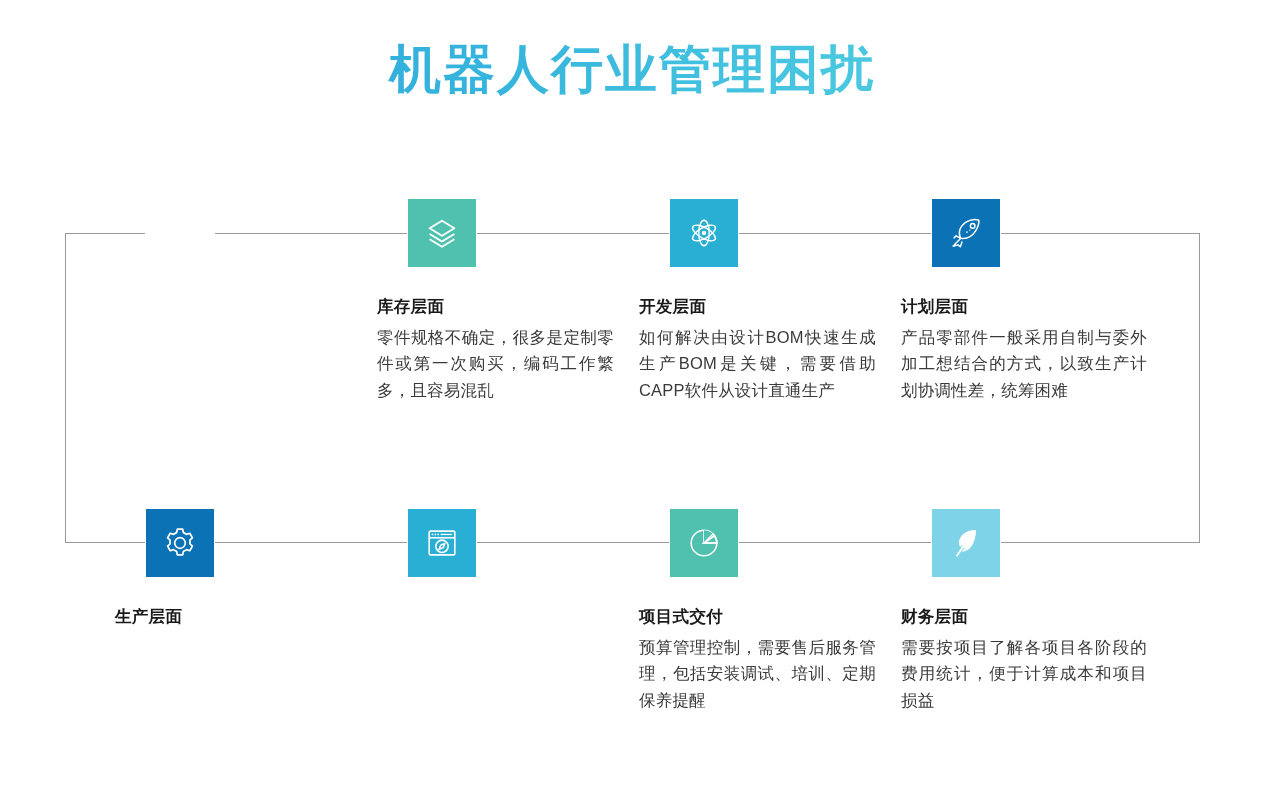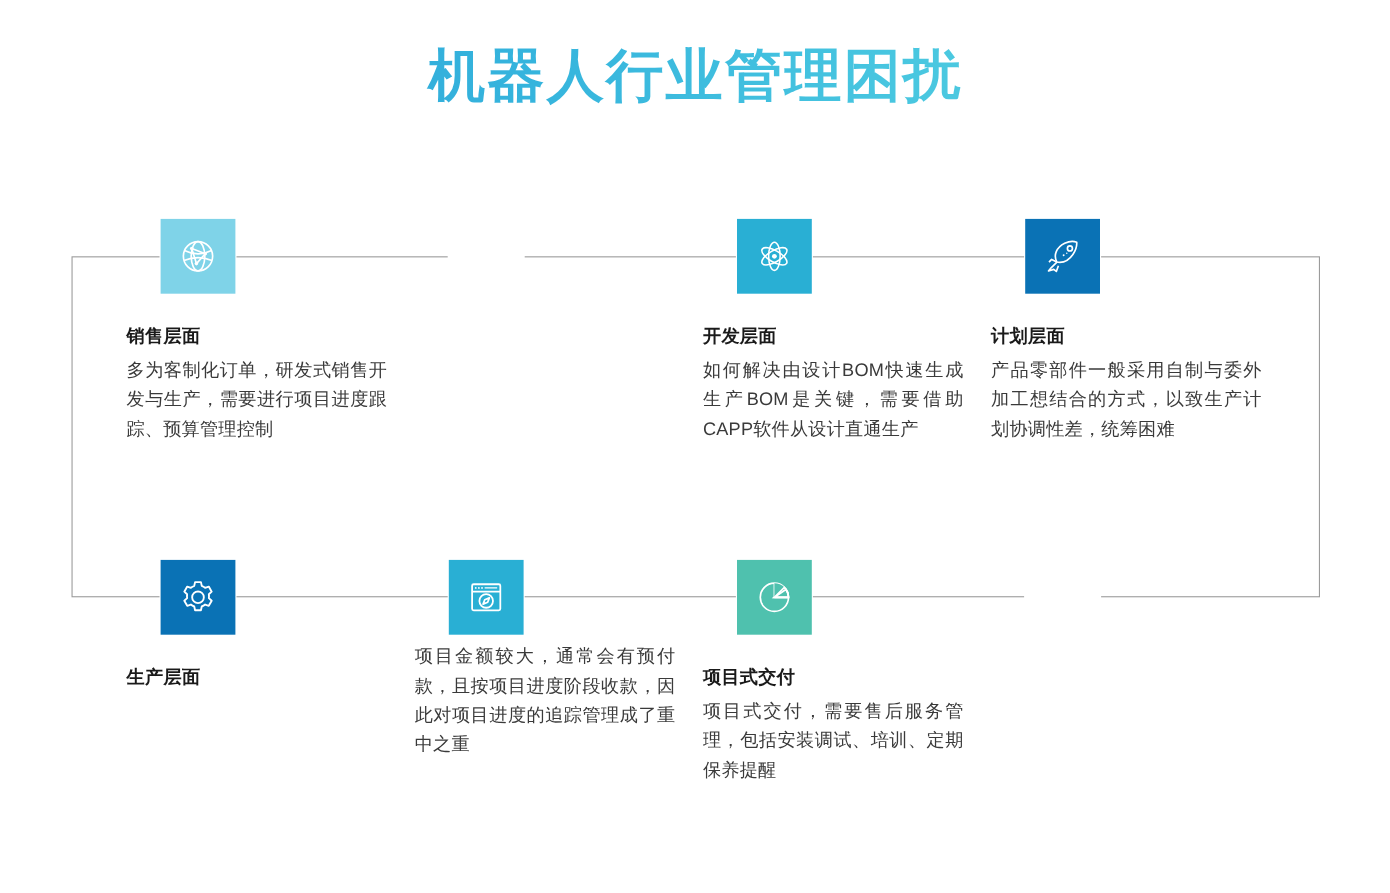--- a/index.html
+++ b/index.html
@@ -115,37 +115,32 @@
   <div class="frame-mask" style="left:407px;  top:224px; width:70px;  height:20px;"></div>
   <div class="frame-mask" style="left:669px;  top:224px; width:70px;  height:20px;"></div>
   <div class="frame-mask" style="left:931px;  top:224px; width:70px;  height:20px;"></div>
   <div class="frame-mask" style="left:145px;  top:534px; width:70px;  height:20px;"></div>
   <div class="frame-mask" style="left:407px;  top:534px; width:70px;  height:20px;"></div>
   <div class="frame-mask" style="left:669px;  top:534px; width:70px;  height:20px;"></div>
   <div class="frame-mask" style="left:931px;  top:534px; width:70px;  height:20px;"></div>
 
   <div class="row row-top">
 
-    <div class="card c0">
-      <div class="tile" style="background:#7FD3E8;">
-        <svg width="38" height="38" viewBox="0 0 40 40" fill="none" stroke="#ffffff" stroke-width="1.6">
-          <circle cx="20" cy="20" r="14"></circle>
-          <ellipse cx="20" cy="20" rx="6.5" ry="14"></ellipse>
-          <path d="M7 14.5 Q20 21 33 14.5"></path>
-          <path d="M6.6 24 Q20 18.5 33.4 24"></path>
-          <circle cx="14" cy="12.5" r="1.7" fill="#ffffff" stroke="none"></circle>
-          <circle cx="27" cy="17.5" r="1.7" fill="#ffffff" stroke="none"></circle>
-          <circle cx="18.5" cy="27" r="1.7" fill="#ffffff" stroke="none"></circle>
-          <path d="M14 12.5 L18.5 27 M27 17.5 L18.5 27 M14 12.5 L27 17.5"></path>
-        </svg>
-      </div>
-      <div class="card-title">销售层面</div>
-      <div class="card-desc">多为客制化订单，研发式销售开发与生产，需要进行项目进度跟踪、预算管理控制</div>
-    </div>
-
+
+    <div class="card c1">
+      <div class="tile" style="background:#4FC1AE;">
+        <svg width="38" height="38" viewBox="0 0 40 40" fill="none" stroke="#ffffff" stroke-width="1.9" stroke-linejoin="round">
+          <path d="M20 7 L33 15 L20 23 L7 15 Z"></path>
+          <path d="M7 21 L20 29 L33 21"></path>
+          <path d="M7 26.5 L20 34.5 L33 26.5"></path>
+        </svg>
+      </div>
+      <div class="card-title">库存层面</div>
+      <div class="card-desc">零件规格不确定，很多是定制零件或第一次购买，编码工作繁多，且容易混乱</div>
+    </div>
 
     <div class="card c3">
       <div class="tile" style="background:#0A72B5;">
         <svg width="38" height="38" viewBox="0 0 40 40" fill="none" stroke="#ffffff" stroke-width="1.6" stroke-linejoin="round">
           <path d="M14.5 25.5 C11 19 14 11.5 22 7.5 C28.5 4.5 33.5 6.5 33.5 6.5 C33.5 6.5 34 12 30 18 C26 24 20 26.5 14.5 25.5 Z"></path>
           <circle cx="27" cy="12.5" r="2.4"></circle>
           <path d="M14.8 25.3 L9 31 L6.5 34 L11.5 32.5 L14 34.5 L16 29"></path>
           <path d="M14.5 25.5 L9.5 23 L7 25.5"></path>
           <circle cx="21" cy="19" r="0.9" fill="#ffffff" stroke="none"></circle>
           <circle cx="24" cy="17" r="0.7" fill="#ffffff" stroke="none"></circle>
@@ -190,34 +185,44 @@
           <rect x="6.5" y="7.5" width="27" height="25" rx="1.5"></rect>
           <path d="M6.5 14.5 H33.5"></path>
           <circle cx="10" cy="11" r="0.9" fill="#ffffff" stroke="none"></circle>
           <circle cx="13" cy="11" r="0.9" fill="#ffffff" stroke="none"></circle>
           <circle cx="16" cy="11" r="0.9" fill="#ffffff" stroke="none"></circle>
           <path d="M18.5 11 H30.5" stroke-width="1.3"></path>
           <circle cx="20" cy="23.5" r="6.5"></circle>
           <path d="M23 20.5 L18.6 22.3 L17 26.5 L21.4 24.7 Z"></path>
         </svg>
       </div>
-      <div class="card-desc">项目金额较大，通常会有预付款，且按项目进度阶段收款，因此对项目进度的追踪管理成了重中之重</div>
     </div>
 
     <div class="card c2">
       <div class="tile" style="background:#4FC1AE;">
         <svg width="38" height="38" viewBox="0 0 40 40" fill="none" stroke="#ffffff" stroke-width="1.6">
           <circle cx="20" cy="20" r="13.5"></circle>
           <path d="M20 20 L20 6.5"></path>
           <path d="M20 20 L33.5 20"></path>
           <path d="M20 20 L29.6 10.4" stroke-width="0"></path>
           <path d="M20 20 L31 12.5 A13.5 13.5 0 0 1 33.5 20 Z" fill="none"></path>
           <path d="M20 20 L20 6.5 A13.5 13.5 0 0 1 29.5 10.5 Z" fill="#4FC1AE" stroke="none"></path>
           <path d="M20 20 L29.5 10.5 A13.5 13.5 0 0 1 33.5 20 Z" fill="none"></path>
         </svg>
       </div>
       <div class="card-title">项目式交付</div>
-      <div class="card-desc">项目式交付，需要售后服务管理，包括安装调试、培训、定期保养提醒</div>
-    </div>
-
+      <div class="card-desc">预算管理控制，需要售后服务管理，包括安装调试、培训、定期保养提醒</div>
+    </div>
+
+    <div class="card c3">
+      <div class="tile" style="background:#7FD3E8;">
+        <svg width="38" height="38" viewBox="0 0 40 40" fill="#ffffff" stroke="#ffffff" stroke-width="1.2" stroke-linejoin="round">
+          <path d="M30 7 C22 6.5 14.5 11.5 13 19 L13.8 23 L18 19.5 L15.5 25 L20.5 24.5
+                   L16.5 28.5 C22.5 28 29 22.5 30 7 Z"></path>
+          <path d="M16.5 24.5 L10 34" stroke-width="2" fill="none"></path>
+        </svg>
+      </div>
+      <div class="card-title">财务层面</div>
+      <div class="card-desc">需要按项目了解各项目各阶段的费用统计，便于计算成本和项目损益</div>
+    </div>
   </div>
 
 </div>
 
 </body></html>

